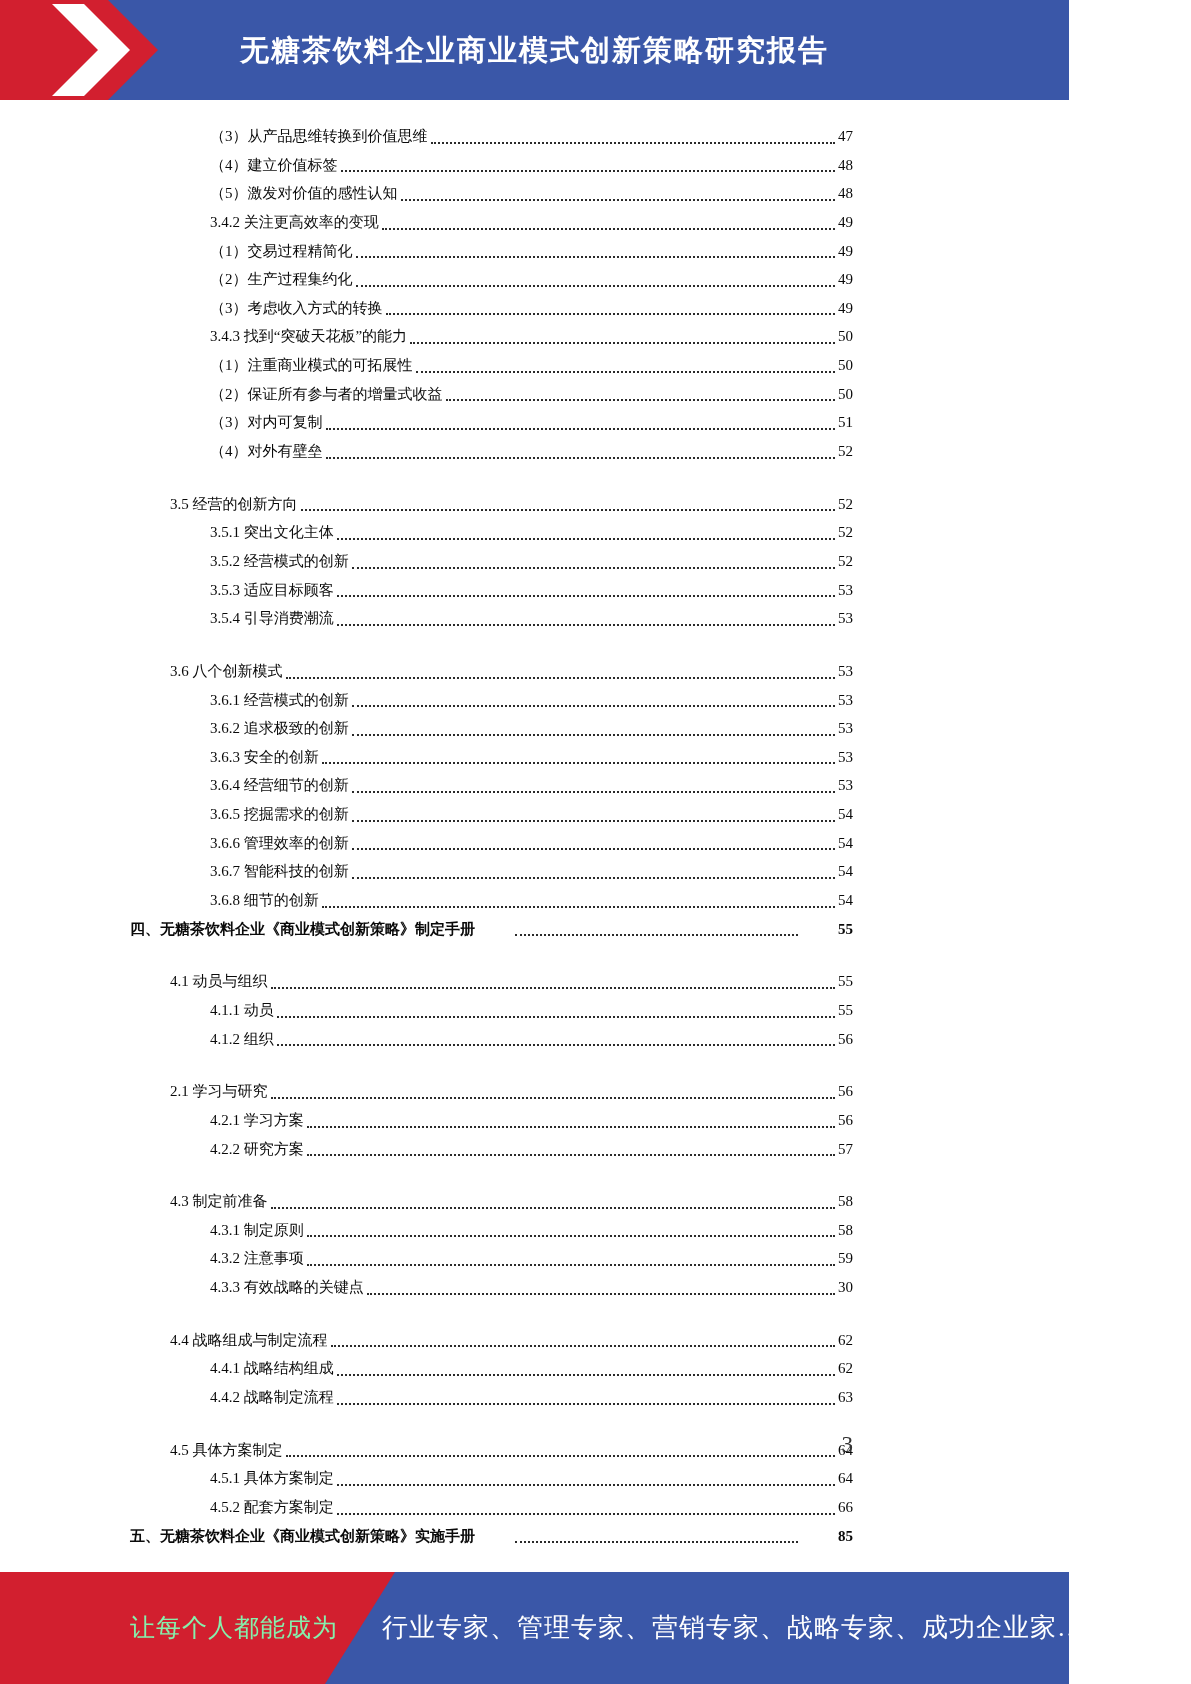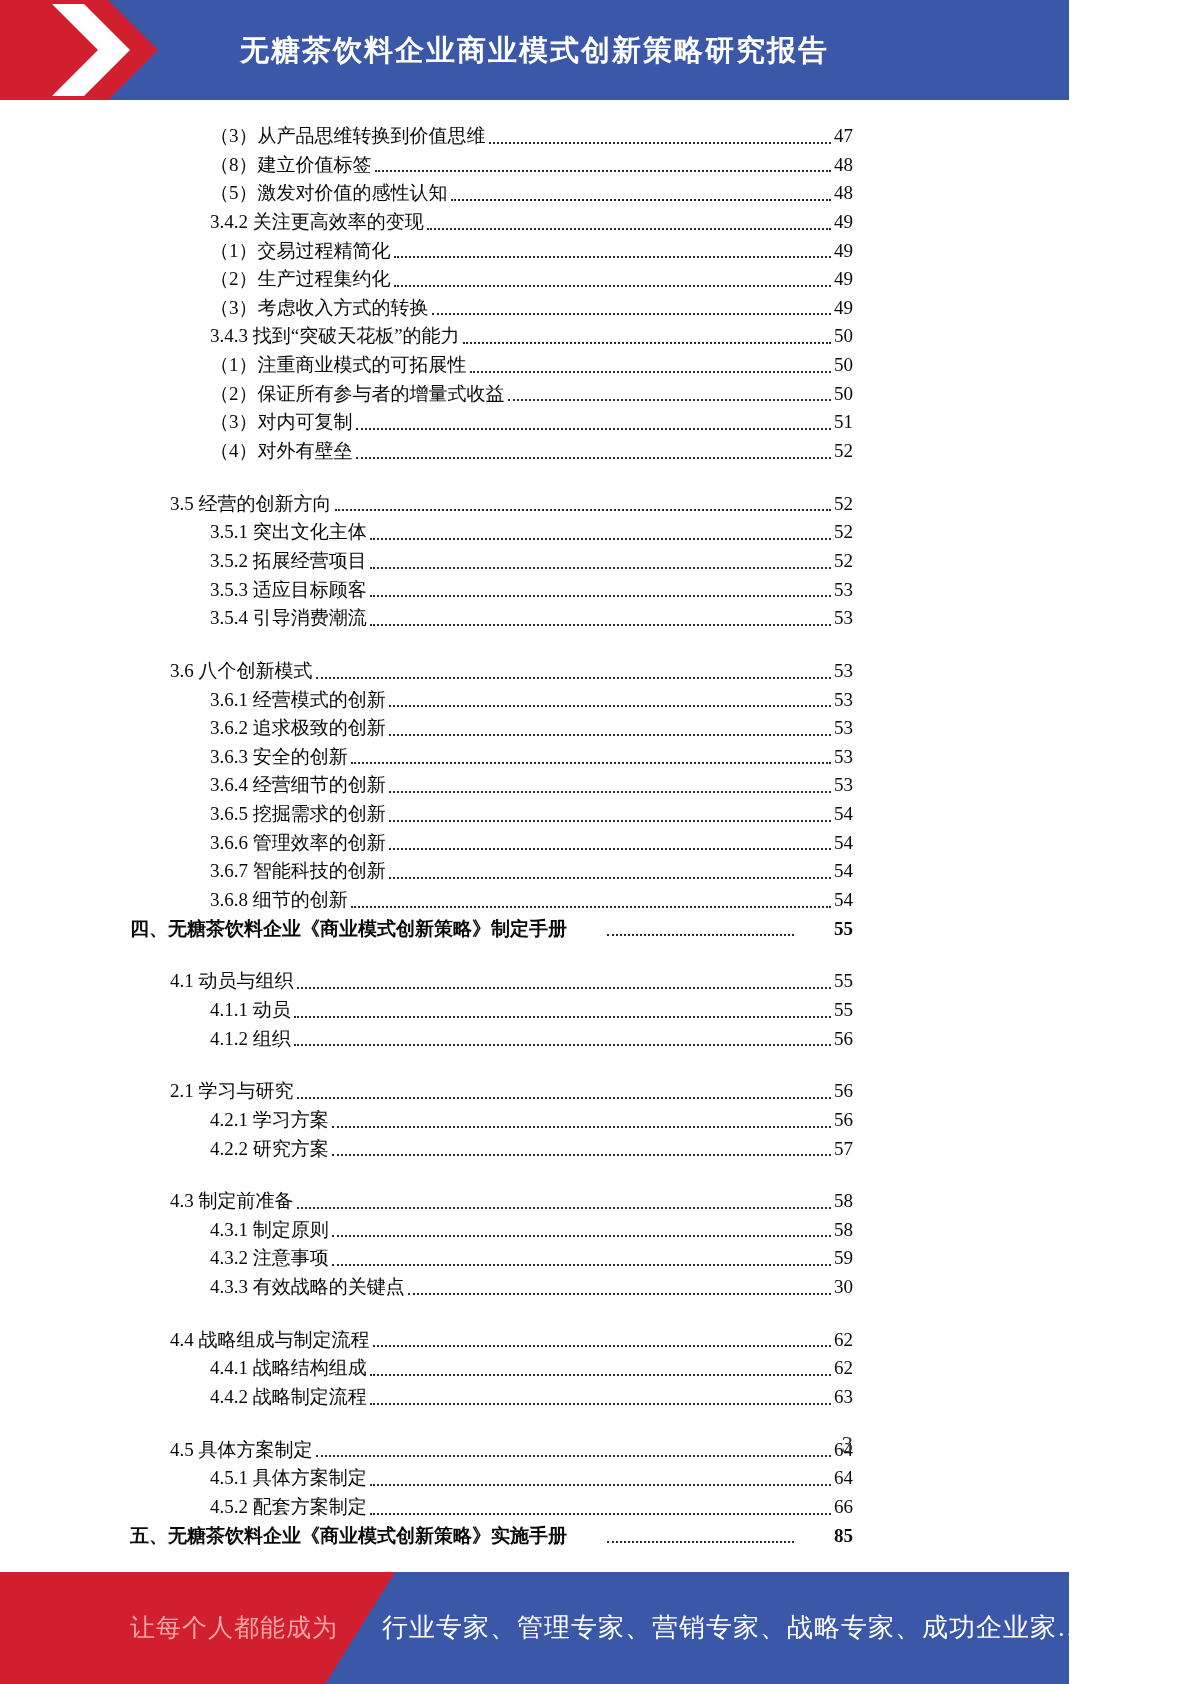--- a/index.html
+++ b/index.html
@@ -31,21 +31,21 @@
     white-space: nowrap;
   }
 
   
   .toc {
     position: absolute; top: 122px; left: 130px; right: 216px;
   }
   .toc-row {
     display: flex; align-items: baseline;
     height: 28.65px; line-height: 28.65px;
-    font-size: 19px; color: #0a0a0a;
+    font-size: 15px; color: #0a0a0a;
     white-space: nowrap;
     justify-content: space-between;
   }
   .toc-row.level1 { font-weight: bold; padding-left: 0; gap: 37px; }
   .toc-row.level2 { padding-left: 40px; margin-top: 24px; }
   .toc-row.level3 { padding-left: 80px; }
   .toc-label { white-space: nowrap; }
   .toc-dots { flex: 1 1 auto; min-width: 16px; position: relative; margin: 0 3px; align-self: stretch; }
   .toc-dots::after {
     content: "";
@@ -65,21 +65,21 @@
     position: absolute; left: 0; bottom: 0; width: 100%; height: 112px;
     background: var(--blue);
   }
   .footer-red {
     position: absolute; left: 0; top: 0; width: 440px; height: 100%;
     background: var(--red);
     clip-path: polygon(0 0, 395px 0, 325px 100%, 0 100%);
   }
   .footer-left {
     position: absolute; left: 130px; top: 0; height: 112px; line-height: 112px;
-    color: #fca5a5; font-size: 25px; letter-spacing: 1px; white-space: nowrap;
+    color: #86efac; font-size: 25px; letter-spacing: 1px; white-space: nowrap;
   }
   .footer-right {
     position: absolute; left: 382px; top: 0; height: 112px; line-height: 112px;
     color: #ffffff; font-size: 26px; letter-spacing: 1px; white-space: nowrap;
   }
 </style>
 </head>
 <body>
 
 <div class="page">
@@ -92,21 +92,21 @@
     <div class="header-title">无糖茶饮料企业商业模式创新策略研究报告</div>
   </div>
 
   <div class="toc">
       <div class="toc-row level3">
         <span class="toc-label">（3）从产品思维转换到价值思维</span>
         <span class="toc-dots"></span>
         <span class="toc-page">47</span>
       </div>
       <div class="toc-row level3">
-        <span class="toc-label">（8）建立价值标签</span>
+        <span class="toc-label">（4）建立价值标签</span>
         <span class="toc-dots"></span>
         <span class="toc-page">48</span>
       </div>
       <div class="toc-row level3">
         <span class="toc-label">（5）激发对价值的感性认知</span>
         <span class="toc-dots"></span>
         <span class="toc-page">48</span>
       </div>
       <div class="toc-row level3">
         <span class="toc-label">3.4.2 关注更高效率的变现</span>
@@ -157,21 +157,21 @@
         <span class="toc-label">3.5 经营的创新方向</span>
         <span class="toc-dots"></span>
         <span class="toc-page">52</span>
       </div>
       <div class="toc-row level3">
         <span class="toc-label">3.5.1 突出文化主体</span>
         <span class="toc-dots"></span>
         <span class="toc-page">52</span>
       </div>
       <div class="toc-row level3">
-        <span class="toc-label">3.5.2 拓展经营项目</span>
+        <span class="toc-label">3.5.2 经营模式的创新</span>
         <span class="toc-dots"></span>
         <span class="toc-page">52</span>
       </div>
       <div class="toc-row level3">
         <span class="toc-label">3.5.3 适应目标顾客</span>
         <span class="toc-dots"></span>
         <span class="toc-page">53</span>
       </div>
       <div class="toc-row level3">
         <span class="toc-label">3.5.4 引导消费潮流</span>

